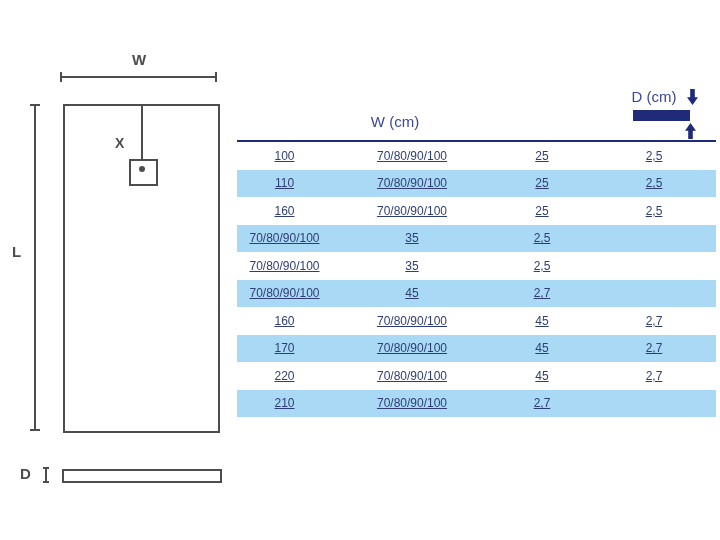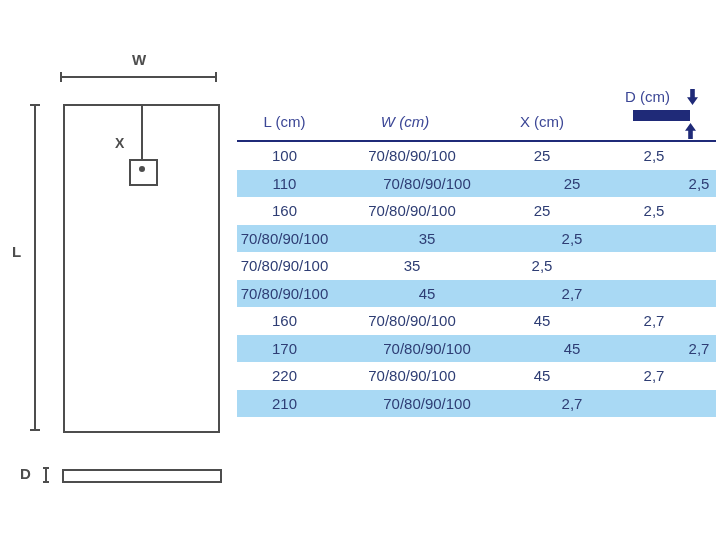--- a/index.html
+++ b/index.html
@@ -40,32 +40,32 @@
   .ibeam{position:absolute;left:42px;top:467px;width:8px;height:16px;}
   .ibeam .stem{position:absolute;left:3px;top:0;width:2px;height:16px;background:var(--diagram-line);}
   .ibeam::before,.ibeam::after{content:"";position:absolute;left:1px;width:6px;height:2px;background:var(--diagram-line);}
   .ibeam::before{top:0;}
   .ibeam::after{bottom:0;}
 
   
   .size-table{position:absolute;left:237px;top:86px;width:479px;height:332px;}
   .th{position:absolute;top:26px;height:20px;line-height:20px;text-align:center;color:var(--header-text);font-size:15px;}
   .th-l{left:0;width:95px;}
-  .th-w{left:88px;width:160px;font-style:italic;}
+  .th-w{left:78px;width:160px;}
   .th-x{left:255px;width:100px;}
-  .th-d{left:388px;top:2px;width:58px;text-align:left;height:18px;line-height:18px;}
+  .th-d{left:388px;top:2px;width:58px;text-align:center;height:18px;line-height:18px;}
   .arrow{position:absolute;color:var(--accent-navy);line-height:0;}
   .arrow-down{left:450px;top:3px;}
   .arrow-up{left:448px;top:37px;}
   .depth-bar{position:absolute;left:396px;top:24px;width:57px;height:11px;background:var(--accent-navy);}
   .header-rule{position:absolute;left:0;top:54px;width:479px;height:2px;background:var(--accent-navy);}
   .tbody{position:absolute;left:0;top:56px;width:479px;}
   .trow{display:grid;grid-template-columns:95px 160px 100px 124px;height:27.5px;align-items:center;}
-  .trow.stripe{background:var(--row-highlight);gap:15px;}
-  .tcell{text-align:center;color:var(--cell-text);font-size:15px;}
+  .trow.stripe{background:var(--row-highlight);}
+  .tcell{text-align:center;color:var(--cell-text);font-size:12px;text-decoration:underline;}
 </style>
 </head>
 <body>
 
 <div class="page">
 
   <div>
     <div class="diag-label w-label">W</div>
     <div class="dim-w"></div>
 
@@ -79,23 +79,21 @@
     <div class="diag-label x-label">X</div>
 
     <div class="diag-label d-label">D</div>
     <div class="ibeam">
         <span class="stem"></span>
       </div>
     <div class="side-rect"></div>
   </div>
 
   <div class="size-table">
-    <div class="th th-l">L (cm)</div>
     <div class="th th-w">W (cm)</div>
-    <div class="th th-x">X (cm)</div>
     <div class="th th-d">D (cm)</div>
 
     <span class="arrow arrow-down">
       <svg width="11" height="16" viewBox="0 0 11 16">
           <path d="M3.2 0h4.6v8.2H11L5.5 16 0 8.2h3.2z" fill="currentColor"></path>
         </svg>
     </span>
     <div class="depth-bar"></div>
     <span class="arrow arrow-up">
       <svg width="11" height="16" viewBox="0 0 11 16">

